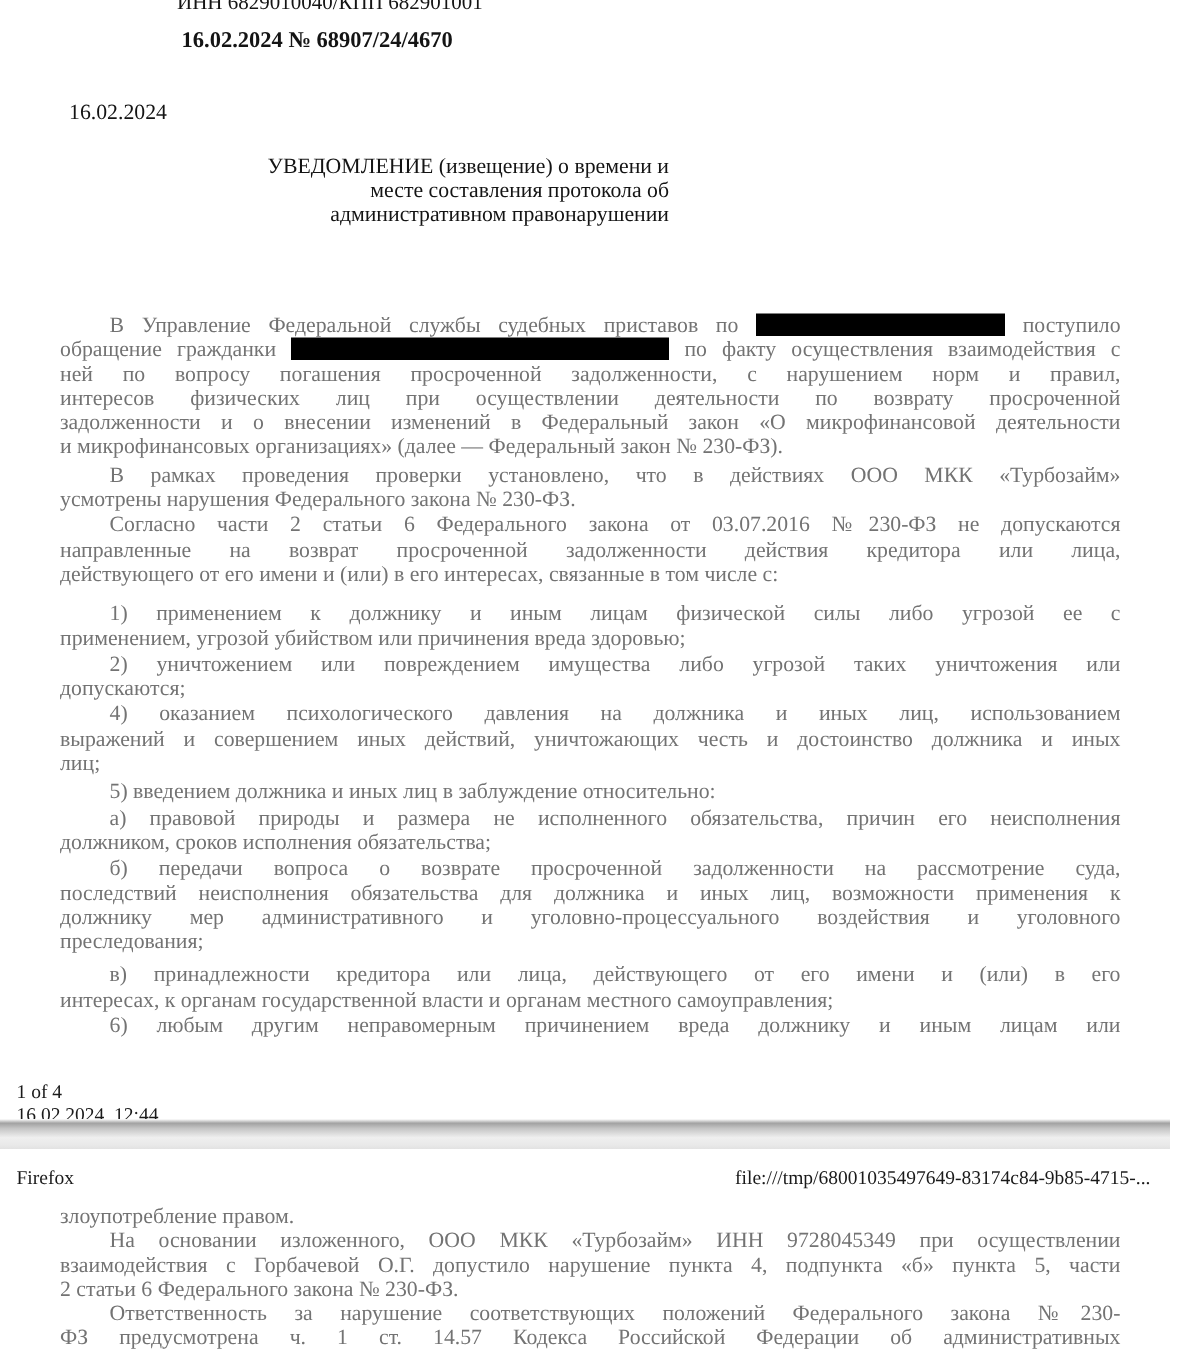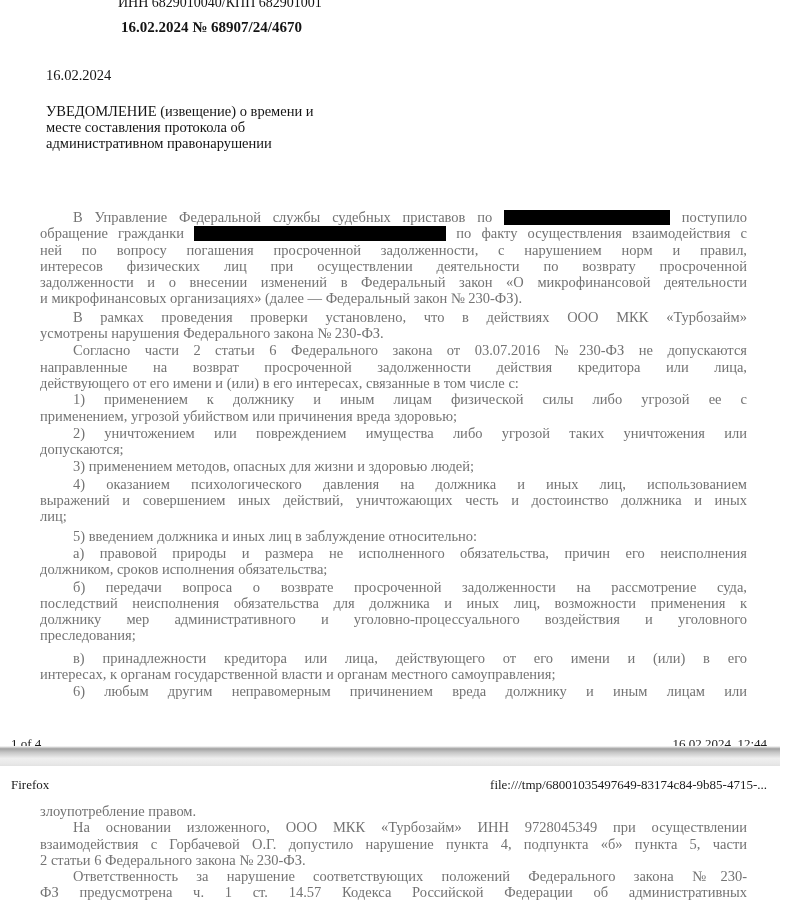--- a/index.html
+++ b/index.html
@@ -6,36 +6,36 @@
   .screen{
     position:relative;width:780px;height:906px;overflow:hidden;background:#ffffff;
     font-family:"Liberation Serif","DejaVu Serif",serif;color:#141414;
   }
   .abs{position:absolute;}
   
   .inn-line{left:118px;top:-5px;font-size:14px;line-height:16px;white-space:nowrap;}
   .ref-line{left:121px;top:19px;font-size:15px;font-weight:bold;line-height:17px;white-space:nowrap;}
   .date-line{left:46px;top:67px;font-size:14.5px;line-height:16px;white-space:nowrap;}
   .doc-title{left:46px;top:103px;width:400px;}
-  .doc-title .title-line{font-size:14.5px;line-height:16.2px;white-space:nowrap;}
+  .doc-title .title-line{font-size:14.5px;line-height:16.2px;white-space:nowrap;text-align:right;}
   
   .body-block{width:707px;}
   .body1{left:40px;top:209px;}
   .body2{left:40px;top:803px;}
   .line{
     font-size:14.5px;line-height:16.3px;text-align:justify;text-align-last:left;
     text-justify:inter-word;color:#737373;
   }
   .line.j{text-align-last:justify;}
   .line.ind{text-indent:33px;}
   .redact{display:inline-block;background:#000;height:15px;vertical-align:-3px;}
   
   .meta-row{left:11px;right:13px;display:flex;justify-content:space-between;
     font-size:13px;line-height:15px;color:#1a1a1a;}
-  .footer-row{top:736px;}
+  .footer-row{top:720px;flex-direction:column;}
   .header-row{top:777px;}
   
   .page-separator{
     left:0;top:746px;width:786px;height:20px;
     background:linear-gradient(to bottom,#ffffff 0%,#a2a2a2 14%,#c6c6c6 32%,#efefef 62%,#e9e9e9 86%,#e2e2e2 100%);
   }
 </style>
 </head>
 <body>
 
@@ -57,25 +57,24 @@
         <div class="line j">обращение гражданки <span class="redact" style="width: 252px; background: rgb(0, 0, 0);"></span> по факту осуществления взаимодействия с</div>
         <div class="line j">ней по вопросу погашения просроченной задолженности, с нарушением норм и правил,</div>
         <div class="line j">интересов физических лиц при осуществлении деятельности по возврату просроченной</div>
         <div class="line j">задолженности и о внесении изменений в Федеральный закон «О микрофинансовой деятельности</div>
         <div class="line">и микрофинансовых организациях» (далее — Федеральный закон № 230-ФЗ).</div>
         <div class="line j ind" style="margin-top: 2px;">В рамках проведения проверки установлено, что в действиях ООО МКК «Турбозайм»</div>
         <div class="line">усмотрены нарушения Федерального закона № 230-ФЗ.</div>
         <div class="line j ind" style="margin-top: 1px;">Согласно части 2 статьи 6 Федерального закона от 03.07.2016 №230-ФЗ не допускаются</div>
         <div class="line j">направленные на возврат просроченной задолженности действия кредитора или лица,</div>
         <div class="line">действующего от его имени и (или) в его интересах, связанные в том числе с:</div>
-        <div class="line j ind" style="margin-top: 0;">1) применением к должнику и иным лицам физической силы либо угрозой ее с</div>
+        <div class="line j ind" style="margin-top: 10px;">1) применением к должнику и иным лицам физической силы либо угрозой ее с</div>
         <div class="line">применением, угрозой убийством или причинения вреда здоровью;</div>
         <div class="line j ind" style="margin-top: 1px;">2) уничтожением или повреждением имущества либо угрозой таких уничтожения или</div>
         <div class="line">допускаются;</div>
-        <div class="line ind" style="margin-top: 1px;">3) применением методов, опасных для жизни и здоровью людей;</div>
         <div class="line j ind" style="margin-top: 1px;">4) оказанием психологического давления на должника и иных лиц, использованием</div>
         <div class="line j">выражений и совершением иных действий, уничтожающих честь и достоинство должника и иных</div>
         <div class="line">лиц;</div>
         <div class="line ind" style="margin-top: 3px;">5) введением должника и иных лиц в заблуждение относительно:</div>
         <div class="line j ind" style="margin-top: 1px;">а) правовой природы и размера не исполненного обязательства, причин его неисполнения</div>
         <div class="line">должником, сроков исполнения обязательства;</div>
         <div class="line j ind" style="margin-top: 1px;">б) передачи вопроса о возврате просроченной задолженности на рассмотрение суда,</div>
         <div class="line j">последствий неисполнения обязательства для должника и иных лиц, возможности применения к</div>
         <div class="line j">должнику мер административного и уголовно-процессуального воздействия и уголовного</div>
         <div class="line">преследования;</div>

